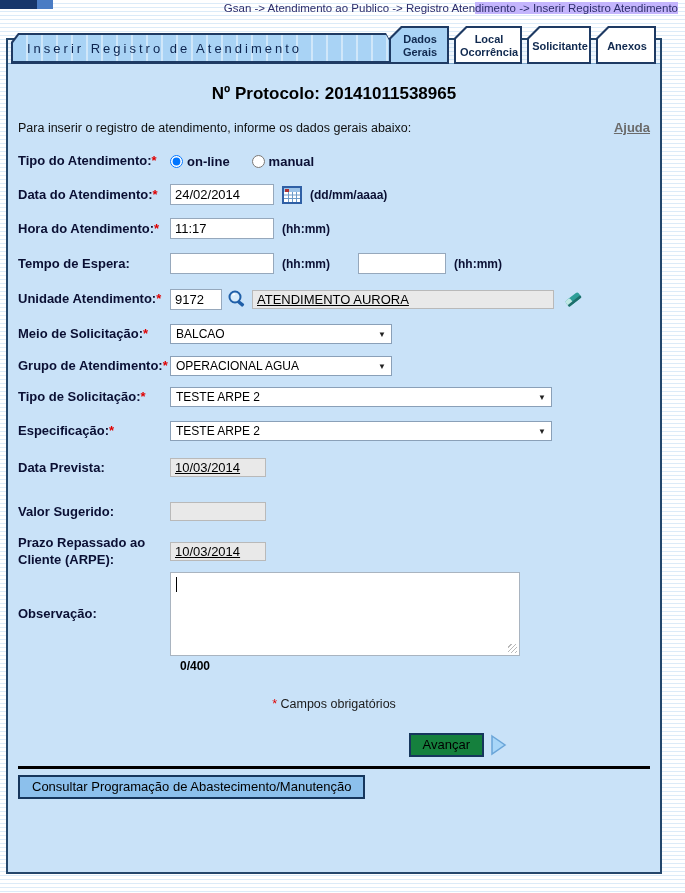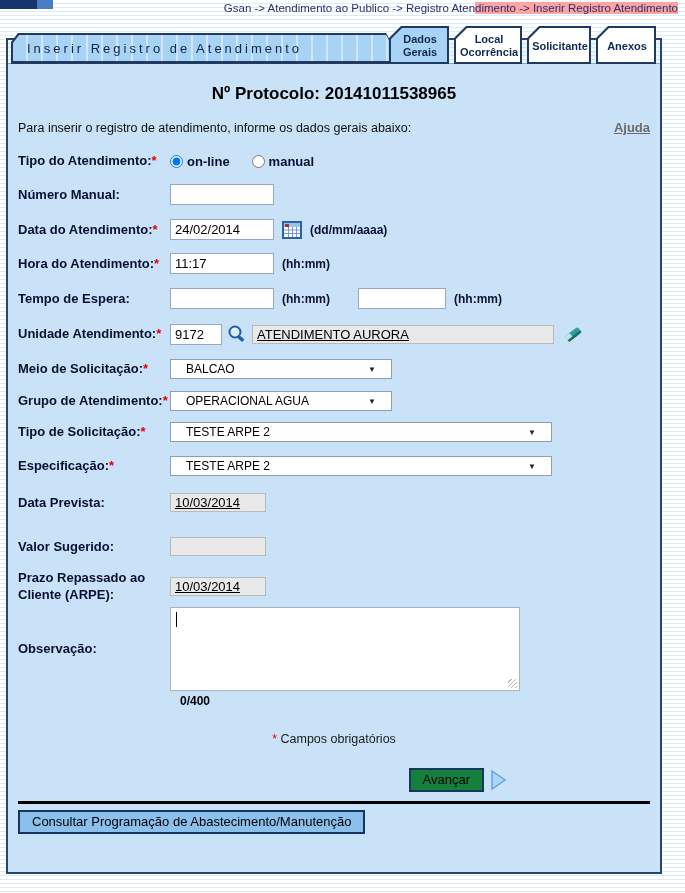--- a/index.html
+++ b/index.html
@@ -10,21 +10,21 @@
       repeating-linear-gradient(180deg, #ffffff 0px, #ffffff 3px, #dcebf8 3px, #dcebf8 4px);
     position: relative;
     overflow: hidden;
   }
   
   .bar-navy { position:absolute; left:0; top:0; width:37px; height:9px; background:#16366b; }
   .bar-blue { position:absolute; left:37px; top:0; width:16px; height:9px; background:#4a7cc4; }
 
   
   .breadcrumb { position:absolute; top:2px; right:7px; font-size:11.5px; color:#2d2d6b; white-space:nowrap; }
-  .breadcrumb .hl { background:#fca5a5; }
+  .breadcrumb .hl { background:#c4b5fd; }
 
   
   .panel {
     position:absolute; left:6px; top:38px; width:656px; height:836px;
     border:2px solid #24466b; background:#c9e2f8;
   }
   .panel-header {
     position:relative; height:24px;
     background: repeating-linear-gradient(180deg, #eef6fd 0px, #eef6fd 3px, #cfe4f6 3px, #cfe4f6 4px);
     border-bottom:1px solid #7fa8cc;
@@ -74,21 +74,21 @@
   }
   .w100 { width:104px; } .w88 { width:88px; } .w50 { width:52px; }
   .ro {
     height:19px; background:#e9e9e9; border:1px solid #b9b9b9; font-size:13px; color:#000;
     display:flex; align-items:center; padding:0 4px; width:96px;text-decoration:underline;
   }
   .ro.wide { width:302px; background:#e9e9e9; }
 
   .sel {
     height:20px; background:#fff; border:1px solid #8aa0b8; display:flex; align-items:center;
-    font-size:12px; color:#000; padding:0 15px; cursor:pointer;
+    font-size:12px; color:#000; padding:0 5px; cursor:pointer;
   }
   .sel .arrow { margin-left:auto; font-size:8px; color:#222; }
   .sel.w220 { width:222px; } .sel.w382 { width:382px; }
 
   .radio-group { display:flex; align-items:center; gap:8px; font-size:13px; font-weight:bold; color:#0a0f33; }
   .radio-group input { margin-right:4px; }
   .radio-opt { display:flex; align-items:center; margin-right:14px; cursor:pointer; }
 
   .icon-btn { display:inline-flex; align-items:center; justify-content:center; cursor:pointer; }
 
@@ -159,24 +159,20 @@
             <input type="radio" name="tipoAt" checked="" style="">
             <span>on-line</span>
           </label>
         <label class="radio-opt">
             <input type="radio" name="tipoAt" style="">
             <span>manual</span>
           </label>
       </div>
     </div>
 
-    <div class="row" style="margin-bottom:14px;">
-      <div class="lbl">Número Manual:</div>
-      <input type="text" class="w100" value="" style="">
-    </div>
 
     <div class="row" style="margin-bottom:13px;">
       <div class="lbl"><span>Data do Atendimento:</span><span class="req">*</span></div>
       <input type="text" class="w100" value="24/02/2014" style="">
       <span class="icon-btn" style="margin-left:8px;">
         <svg width="20" height="18" viewBox="0 0 20 18">
           <rect x="1" y="1" width="18" height="16" fill="#ffffff" stroke="#2f5fa5" stroke-width="2"></rect>
           <rect x="2" y="2" width="16" height="4" fill="#9cc3e8"></rect>
           <rect x="3" y="3" width="4" height="3" fill="#b03030"></rect>
           <path d="M2 9 H18 M2 12.5 H18 M6.5 6 V16 M10.5 6 V16 M14.5 6 V16" stroke="#6f9cc8" stroke-width="1" fill="none"></path>

